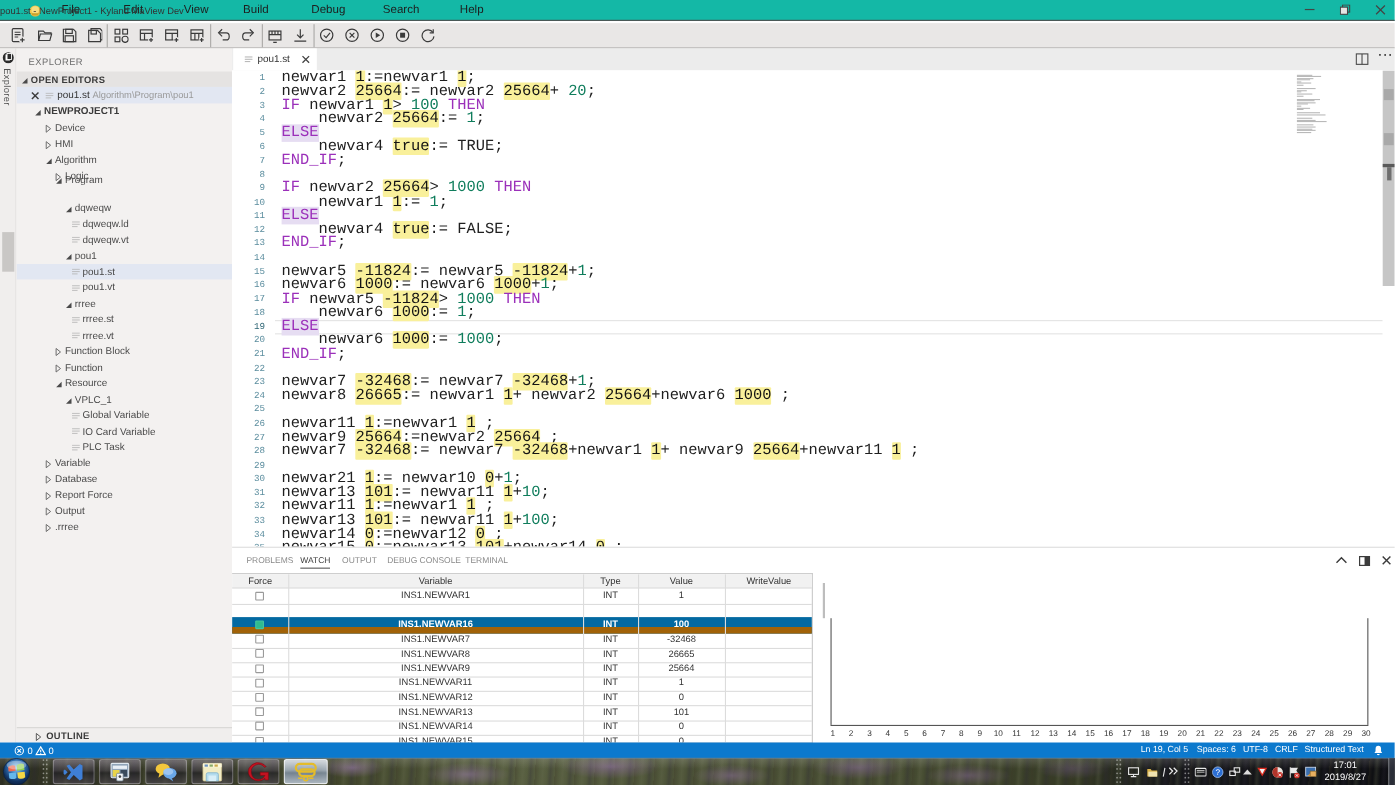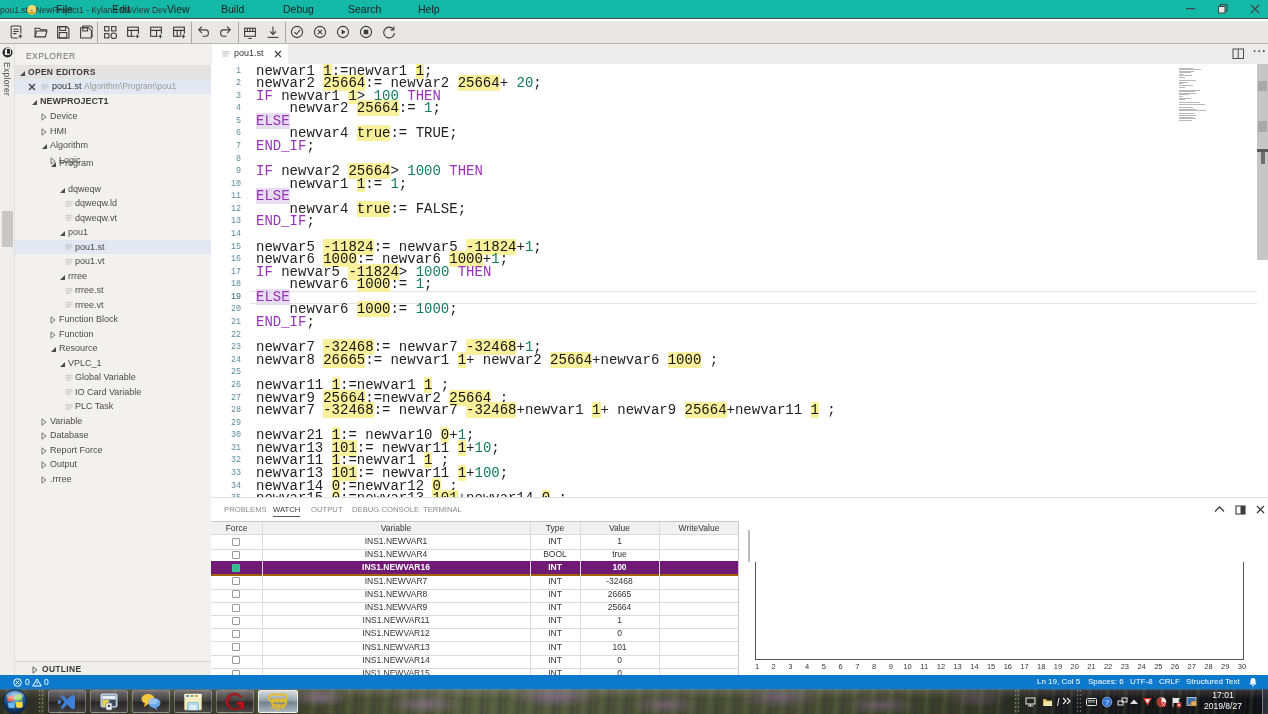--- a/index.html
+++ b/index.html
@@ -47,21 +47,21 @@
 .ptab{position:absolute;top:6.5px;font-size:7.7px;color:#8a8a8a}
 .ptab.act{color:#3b3b3b;border-bottom:1px solid #565656;padding-bottom:2.5px}
 .pact{position:absolute;top:7px;color:#3c3c3c}
 
 #wtable{position:absolute;left:0;top:22.5px;width:528px;height:155.5px;border:1px solid #c9c9c9;border-left:none;font-size:8.5px;color:#333;overflow:hidden}
 .wrow{position:absolute;left:0;width:528px;height:15px;border-bottom:1px solid #dcdcdc;line-height:13.2px}
 .whead{background:#f1f1f1;height:13.5px;line-height:13.5px;color:#333}
 .wc{position:absolute;top:0;height:100%;text-align:center}
 .cb{position:absolute;left:21px;top:2.6px;width:8px;height:8px;border:1px solid #9a9a9a;background:#fff;border-radius:1px}
 .wgrid{position:absolute;top:0;width:1px;height:100%;background:#dcdcdc}
-.wrow.green{background:#701a75;color:#fff;font-weight:bold;border-bottom:2px solid #a16207}
+.wrow.green{background:#0369a1;color:#fff;font-weight:bold;border-bottom:6px solid #a16207}
 
 #chart{position:absolute;left:542px;top:22.5px;width:515px;height:155.5px;background:#fff}
 .axis{position:absolute;background:#555}
 .xlab{position:absolute;top:141px;font-size:7.5px;color:#333;width:14px;text-align:center}
 
 #statusbar{left:0;top:675px;width:1268px;height:13.5px;background:#0c79cd;color:#fff;font-size:8px}
 #statusbar span{position:absolute;top:1.5px}
 
 #taskbar{left:0;top:688.5px;width:1268px;height:25.5px;background:#14161c;overflow:hidden}
 #tbwall{position:absolute;left:0;top:0;width:1268px;height:25.5px}
@@ -461,26 +461,20 @@
         <span class="wc" style="left:51px;width:268px">Variable</span>
         <span class="wc" style="left:319px;width:50px">Type</span>
         <span class="wc" style="left:369px;width:79px">Value</span>
         <span class="wc" style="left:448px;width:80px">WriteValue</span>
       </div>
       <div class="wrow" style="top:13.5px">
         <span class="cb"></span>
 <span class="wc" style="left:51px;width:268px">INS1.NEWVAR1</span>
 <span class="wc" style="left:319px;width:50px">INT</span>
 <span class="wc" style="left:369px;width:79px">1</span>
-      </div>
-      <div class="wrow" style="top:26.7px">
-        <span class="cb"></span>
-<span class="wc" style="left:51px;width:268px">INS1.NEWVAR4</span>
-<span class="wc" style="left:319px;width:50px">BOOL</span>
-<span class="wc" style="left:369px;width:79px">true</span>
       </div>
       <div class="wrow green" style="top:39.9px">
         <span class="cb" style="border-color:#45c49d;background:#2fbb8f"></span>
 <span class="wc" style="left:51px;width:268px">INS1.NEWVAR16</span>
 <span class="wc" style="left:319px;width:50px">INT</span>
 <span class="wc" style="left:369px;width:79px">100</span>
       </div>
       <div class="wrow" style="top:53.1px">
         <span class="cb"></span>
 <span class="wc" style="left:51px;width:268px">INS1.NEWVAR7</span>

